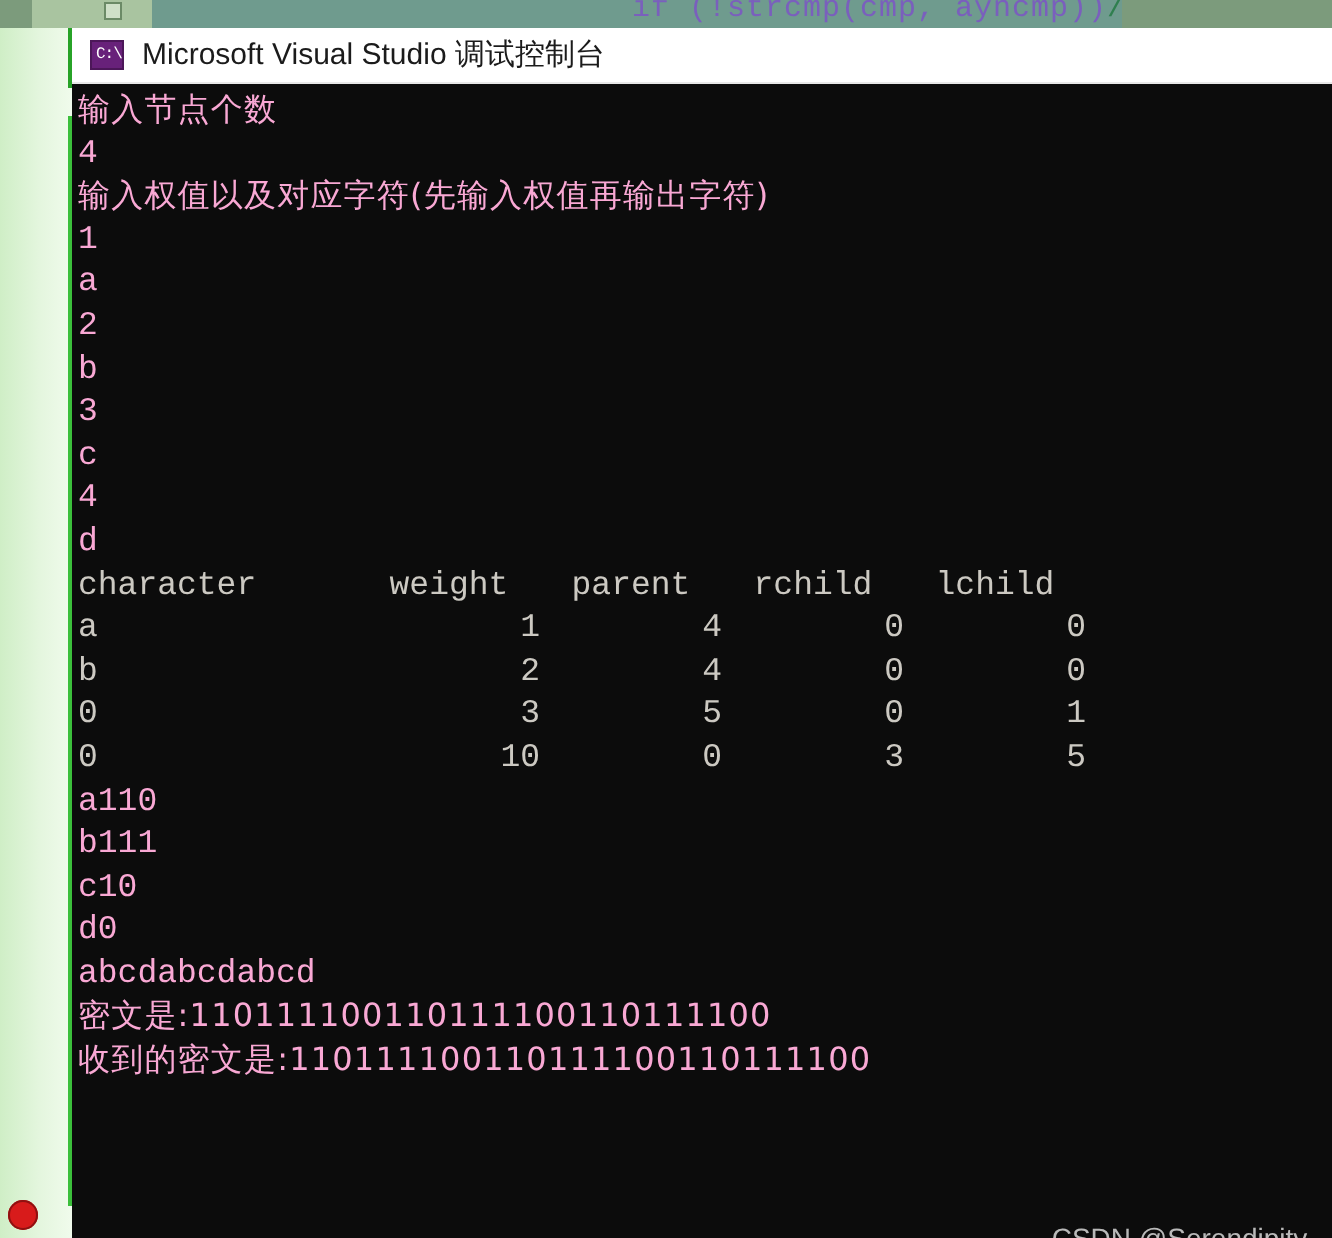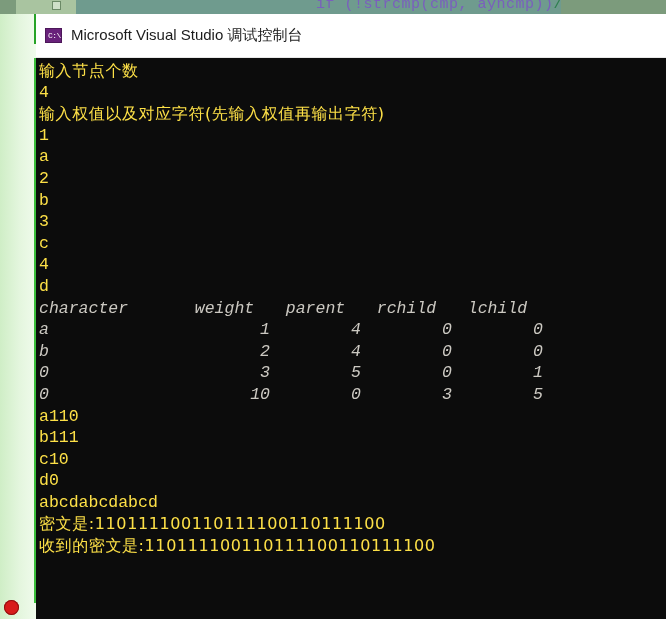--- a/index.html
+++ b/index.html
@@ -81,21 +81,21 @@
   
   .console-window {
     position: absolute;
     left: 36px; top: 14px;
     width: 630px; height: 605px;
     background: #0c0c0c;
   }
 
   .titlebar {
     position: relative;
-    height: 44px;
+    height: 28px;
     background: #ffffff;
     display: flex;
     align-items: center;
     padding-left: 9px;
     border-bottom: 1px solid #e8e8e8;
   }
   .app-icon {
     width: 17px; height: 15px;
     background: #68217a;
     border: 1px solid #4c1759;
@@ -125,42 +125,42 @@
     position: relative;
     height: 577px;
     background: #0c0c0c;
     padding: 2px 0 0 3px;
     overflow: hidden;
   }
   .cline {
     font-family: "Liberation Mono", monospace;
     font-size: 16.5px;
     line-height: 21.6px;
-    color: #fde047;
+    color: #f9a8d4;
     white-space: pre;
     letter-spacing: 0px;
     height: 21.6px;
   }
   .cline.cjk {
     font-family: "DejaVu Sans", sans-serif;
     font-size: 16px;
     letter-spacing: 0.6px;
   }
 
   
   .trow {
     font-family: "Liberation Mono", monospace;
     font-size: 16.5px;
     line-height: 21.6px;
     height: 21.6px;
     color: #ccc9c2;
     white-space: pre;
     display: block;
   }
-  .trow span { display: inline-block; font-style: italic; }
+  .trow span { display: inline-block; }
   .col-ch   { width: 140px; text-align: left;  }
   .col-num  { width: 91px;  text-align: right; }
   .thead span { text-align: left; }
   .thead .col-ch  { width: 140px; }
   .thead .col-num { width: 91px; text-align: center; }
 
   .watermark {
     position: absolute;
     right: 3px; top: 569px;
     font-family: "Liberation Sans", sans-serif;

